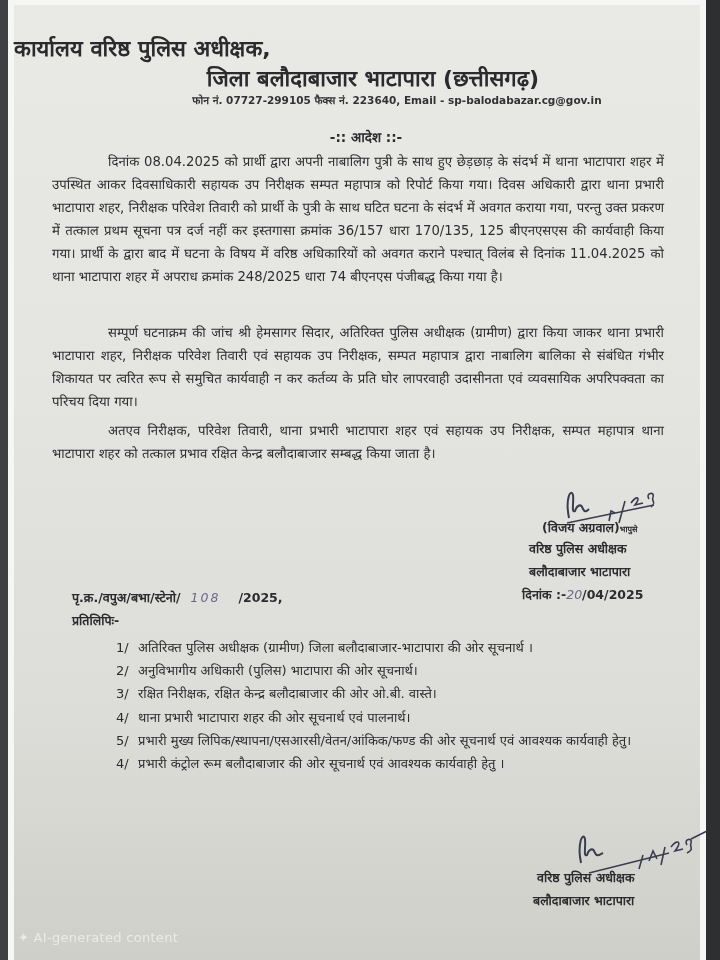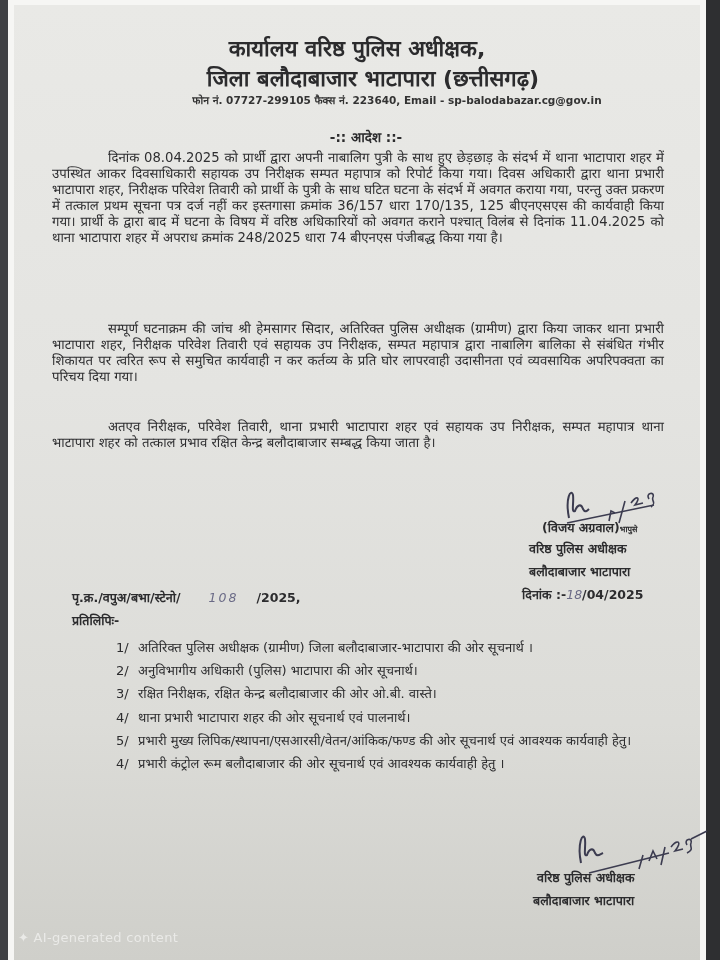--- a/index.html
+++ b/index.html
@@ -16,40 +16,40 @@
     position: absolute; left: 8px; top: 0; width: 698px; height: 960px; background: #f6f6f4;
   }
   .paper {
     position: absolute; left: 14px; top: 5px; width: 686px; height: 955px;
     background: linear-gradient(180deg, #e9e9e6 0%, #e4e4e1 40%, #dcdcd8 75%, #cfcfca 100%);
     color: #2c2c2e;
   }
   .right-edge {
     position: absolute; left: 706px; top: 0; width: 14px; height: 960px; background: #2e2f31;
   }
-  .hdr1 { position: absolute; left: 0; width: 100%; top: 27px; text-align: center; font-size: 22px; font-weight: bold; color: #2b2b2d; }
+  .hdr1 { position: absolute; left: 0; width: 100%; top: 27px; font-size: 22px; font-weight: bold; color: #2b2b2d; }
   .hdr2 { position: absolute; left: 0; width: 100%; top: 57px; text-align: center; font-size: 22px; font-weight: bold; color: #2b2b2d; margin-left: 16px; }
   .contact { position: absolute; left: 0; width: 100%; top: 88px; text-align: center; font-size: 10.5px; font-weight: bold; color: #333; margin-left: 40px; }
   .order-title { position: absolute; left: 0; width: 100%; top: 123px; text-align: center; font-size: 13.5px; font-weight: bold; padding-left: 18px; }
   .para {
-    position: absolute; left: 38px; width: 612px; font-size: 13.2px; line-height: 16px;
+    position: absolute; left: 38px; width: 612px; font-size: 13.2px; line-height: 23px;
     text-align: justify; text-indent: 56px; color: #2e2e30;
   }
   .p1 { top: 145px; }
   .p2 { top: 316px; }
   .p3 { top: 414px; }
   .sig-scribble { position: absolute; left: 545px; top: 478px; width: 120px; height: 50px; }
   .sig-name { position: absolute; left: 515px; top: 514px; font-size: 12.5px; font-weight: bold; margin-left: 13px; }
   .sig-name small { font-size: 8px; }
   .sig-title { position: absolute; left: 515px; top: 535px; font-size: 12.5px; font-weight: bold; }
   .sig-place { position: absolute; left: 515px; top: 558px; font-size: 12.5px; font-weight: bold; }
   .sig-date { position: absolute; left: 508px; top: 581px; font-size: 12.5px; font-weight: bold; }
   .hand { font-family: "DejaVu Sans", sans-serif; font-style: italic; color: #6a6a86; font-weight: normal; }
   .ref { position: absolute; left: 58px; top: 584px; font-size: 12.5px; font-weight: bold; }
-  .ref .hand { margin: 0 18px 0 28px; letter-spacing: 2px; }
+  .ref .hand { margin: 0 18px 0 10px; letter-spacing: 2px; }
   .copy-label { position: absolute; left: 58px; top: 607px; font-size: 12.5px; font-weight: bold; }
   .copy-list { position: absolute; left: 102px; top: 631px; width: 560px; font-size: 13px; line-height: 23.2px; }
   .copy-item { display: flex; }
   .copy-item .num { width: 22px; flex-shrink: 0; }
   .copy-item .txt { flex: 1; }
   .sig2-scribble { position: absolute; left: 555px; top: 820px; width: 140px; height: 55px; }
   .sig2-title { position: absolute; left: 523px; top: 864px; font-size: 12.5px; font-weight: bold; }
   .sig2-place { position: absolute; left: 519px; top: 887px; font-size: 12.5px; font-weight: bold; }
   .ai-badge { position: absolute; left: 18px; top: 930px; font-size: 13px; color: rgba(255,255,255,0.55); letter-spacing: 0.3px; }
 </style>
@@ -75,21 +75,21 @@
     <path d="M10 35 C 6 15, 12 5, 14 12 C 15 20, 12 30, 16 28 C 18 22, 22 20, 24 26 C 26 30, 28 28, 30 26" stroke="#3c3c50" stroke-width="2" fill="none"></path>
     <line x1="8" y1="40" x2="95" y2="22" stroke="#3c3c50" stroke-width="1.5"></line>
     <path d="M50 38 L 52 28 L 56 30 M 60 40 L 66 18 M 72 20 C 78 12, 82 14, 76 22 L 84 20 M 90 16 C 86 10, 96 8, 94 14 C 92 18, 98 20, 92 24" stroke="#3c3c50" stroke-width="1.6" fill="none"></path>
   </svg>
   <div class="sig-name">
     <span>(विजय अग्रवाल)</span><small>भापुसे</small>
   </div>
   <div class="sig-title">वरिष्ठ पुलिस अधीक्षक</div>
   <div class="sig-place">बलौदाबाजार भाटापारा</div>
   <div class="sig-date">
-    <span>दिनांक :-</span><span class="hand">18</span><span>/04/2025</span>
+    <span>दिनांक :-</span><span class="hand">20</span><span>/04/2025</span>
   </div>
 
   <div class="ref">
     <span>पृ.क्र./वपुअ/बभा/स्टेनो/</span><span class="hand">108</span><span>/2025,</span>
   </div>
   <div class="copy-label">प्रतिलिपिः-</div>
 
   <div class="copy-list">
     <div class="copy-item">
       <span class="num">1/</span>

